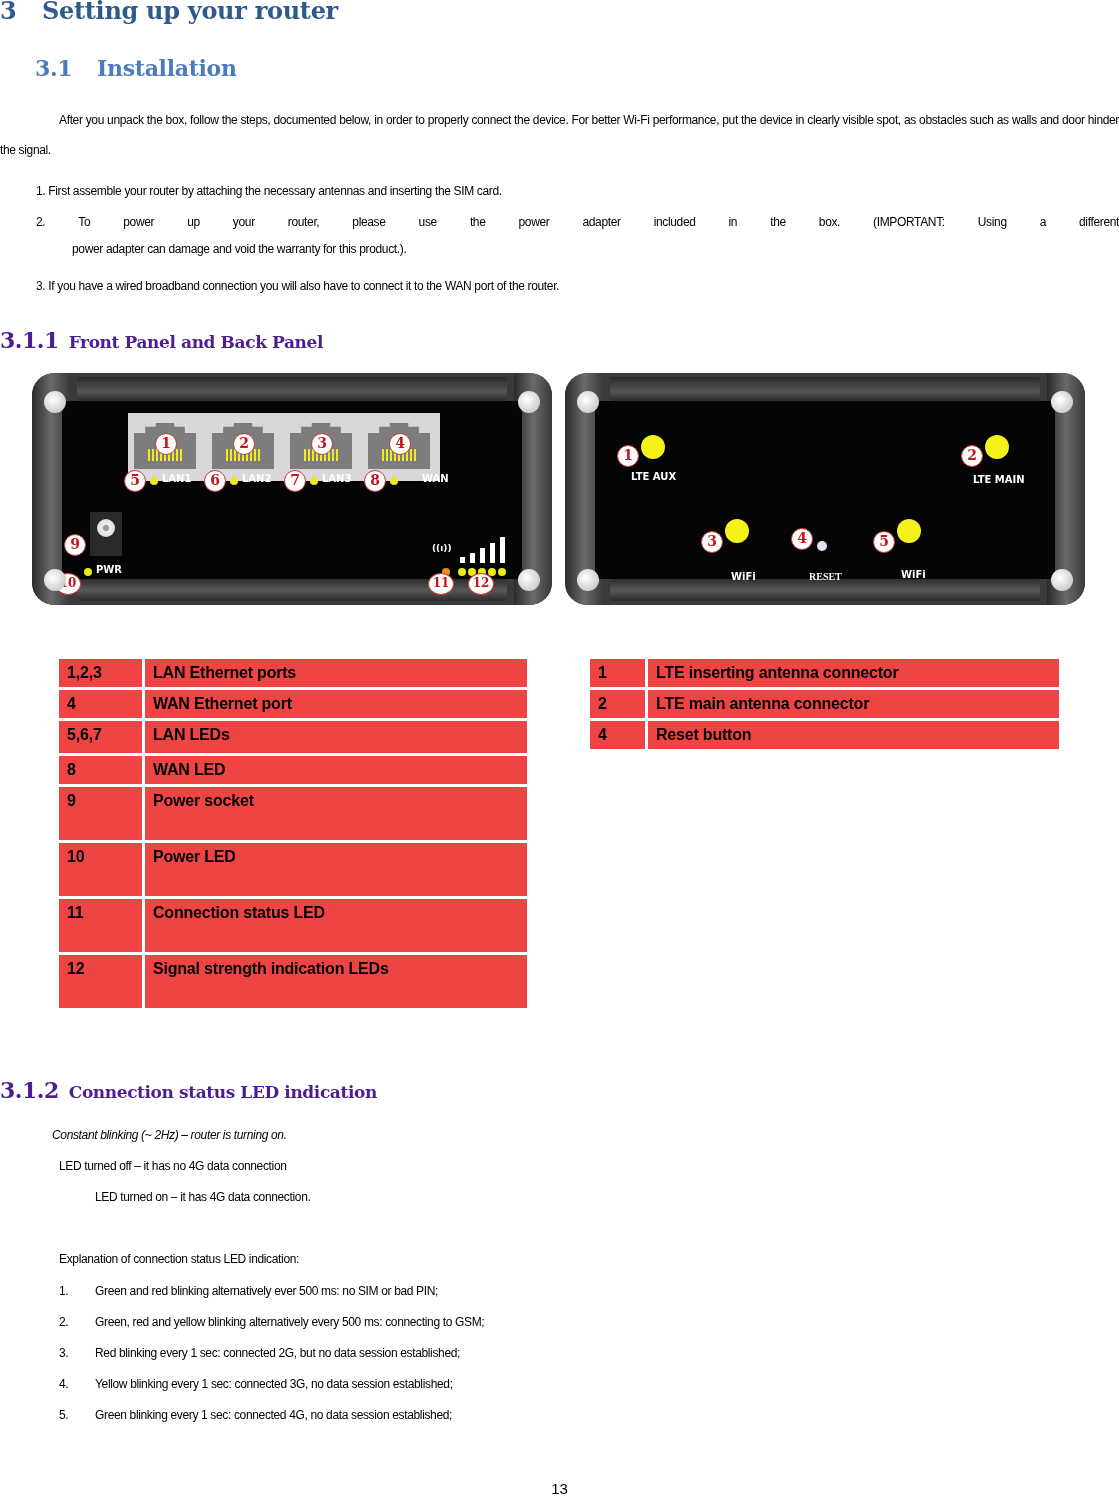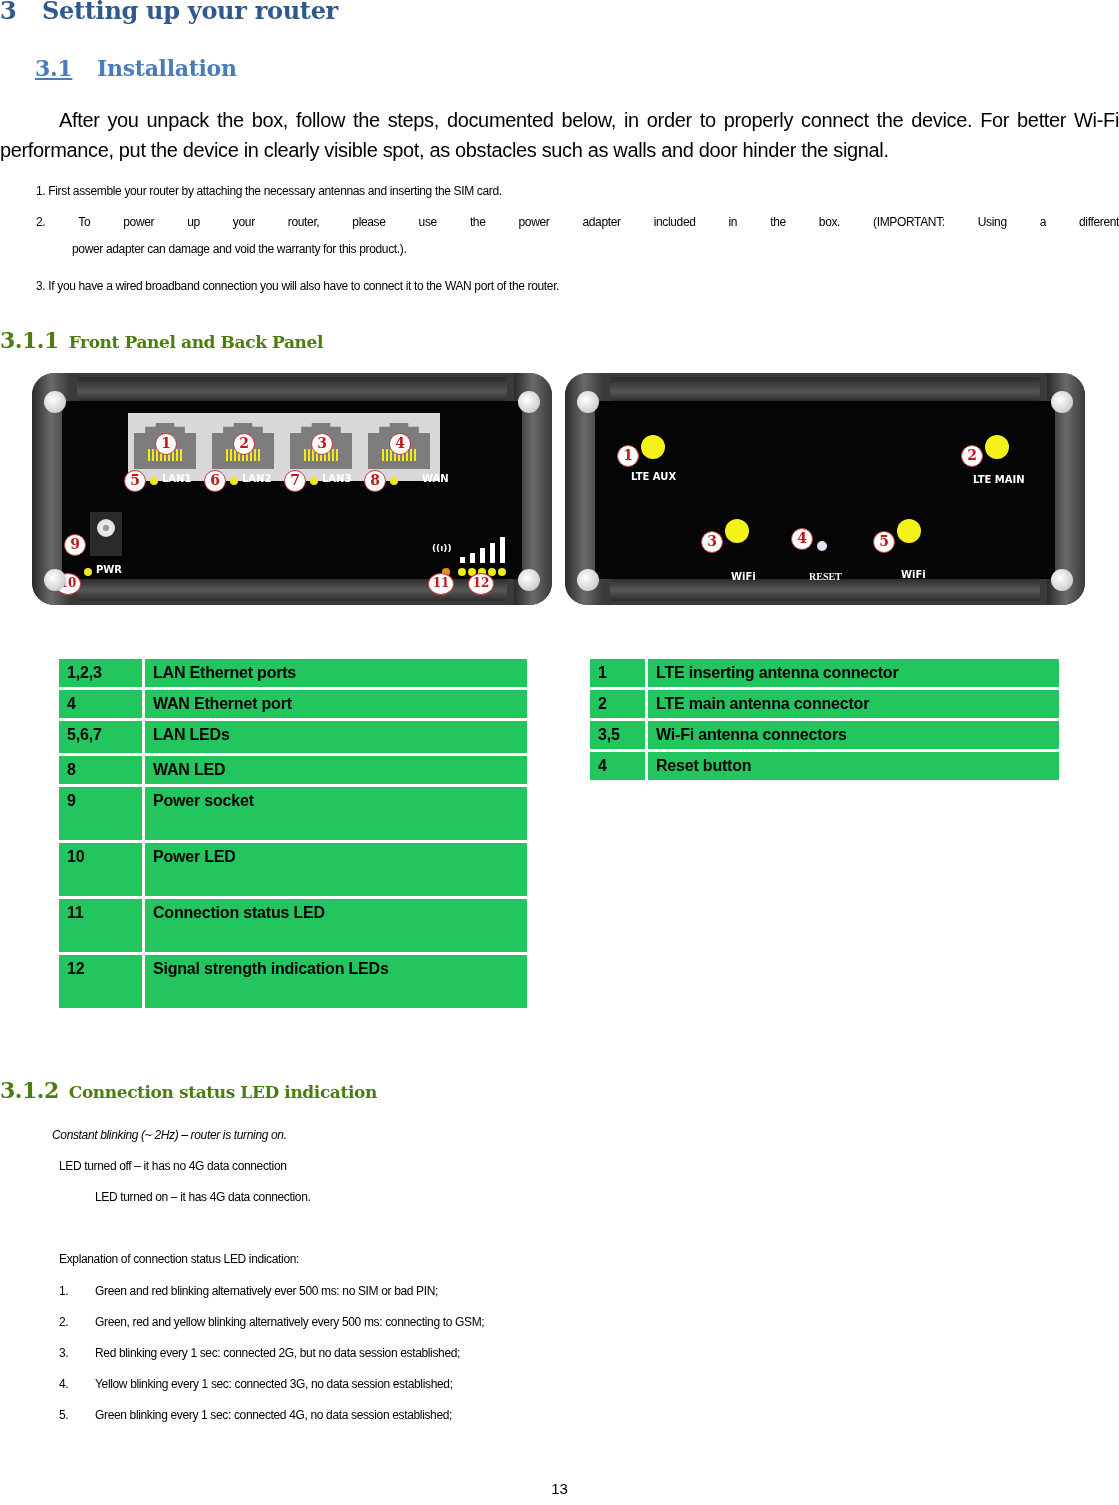--- a/index.html
+++ b/index.html
@@ -2,26 +2,26 @@
 <html><head>
 <meta charset="utf-8">
 <style>
   * { box-sizing: border-box; margin: 0; padding: 0; }
   html, body { width: 1119px; height: 1505px; background: #ffffff; overflow: hidden; }
   body { position: relative; font-family: "Liberation Sans", sans-serif; color: #000; }
 
   .h1 { position: absolute; left: 0; top: -4px; font-family: "DejaVu Serif", serif; font-weight: bold; font-size: 24px; color: #2f5a8e; letter-spacing: -0.3px; }
   .h1 .num { display: inline-block; width: 42px; }
   .h2 { position: absolute; left: 35px; top: 55px; font-family: "DejaVu Serif", serif; font-weight: bold; font-size: 22px; color: #4a7bbd; letter-spacing: -0.3px; }
-  .h2 .num { display: inline-block; width: 62px; text-decoration: underline; }
-  .h3 { position: absolute; left: 0; font-family: "DejaVu Serif", serif; font-weight: bold; color: #4d7c0f; white-space: nowrap; }
+  .h2 .num { display: inline-block; width: 62px; }
+  .h3 { position: absolute; left: 0; font-family: "DejaVu Serif", serif; font-weight: bold; color: #4c1d95; white-space: nowrap; }
   .h3 .num { font-size: 22px; margin-right: 10px; letter-spacing: -0.5px; }
   .h3 .txt { font-size: 17px; letter-spacing: -0.4px; }
 
-  .para { position: absolute; font-family: "Liberation Sans", sans-serif; font-size: 20px; line-height: 30px; letter-spacing: -0.35px; }
+  .para { position: absolute; font-family: "Liberation Sans", sans-serif; font-size: 12px; line-height: 30px; letter-spacing: -0.35px; }
   .justify { text-align: justify; text-align-last: left; }
 
   .list-line { position: absolute; font-size: 12px; letter-spacing: -0.35px; white-space: nowrap; }
 
   
   .device { position: absolute; top: 373px; height: 232px; border-radius: 22px; background: #3a3a3a; overflow: hidden; }
   .device .frame-top { position: absolute; left: 45px; right: 45px; top: 4px; height: 24px; background: linear-gradient(#2a2a2a, #555 60%, #2c2c2c); border-radius: 3px; }
   .device .frame-bot { position: absolute; left: 45px; right: 45px; bottom: 4px; height: 22px; background: linear-gradient(#2c2c2c, #585858 50%, #2c2c2c); border-radius: 3px; }
   .device .face { position: absolute; left: 30px; right: 30px; top: 28px; bottom: 26px; background: #050505; border-radius: 6px; }
   .device .side-l, .device .side-r { position: absolute; top: 0; bottom: 0; width: 38px; background: linear-gradient(90deg, #2a2a2a, #6a6a6a 50%, #3a3a3a); }
@@ -39,21 +39,21 @@
   .led.orange { background: #f08a1c; }
   .dlabel { position: absolute; color: #ffffff; font-family: "DejaVu Sans", sans-serif; font-weight: bold; font-size: 10px; white-space: nowrap; }
   .antenna { position: absolute; width: 24px; height: 24px; border-radius: 50%; background: #f5f21a; }
   .reset-btn { position: absolute; width: 10px; height: 10px; border-radius: 50%; background: #dfe4f2; }
   .power-sock { position: absolute; width: 32px; height: 44px; background: #2a2a2a; }
   .power-sock .hole { position: absolute; left: 7px; top: 7px; width: 18px; height: 18px; border-radius: 50%; background: radial-gradient(circle, #999 20%, #eee 30%, #ddd 70%); }
   .bar { position: absolute; bottom: 0; width: 5px; background: #ffffff; }
 
   
   table.legend { position: absolute; border-collapse: separate; border-spacing: 3px; font-family: "Liberation Sans", sans-serif; font-weight: bold; font-size: 16px; letter-spacing: -0.2px; }
-  table.legend td { background: #22c55e; vertical-align: top; padding: 5px 8px 0 8px; white-space: nowrap; margin-left: 36px; }
+  table.legend td { background: #ef4444; vertical-align: top; padding: 5px 8px 0 8px; white-space: nowrap; margin-left: 36px; }
 
   .page-num { position: absolute; left: 0; right: 0; top: 1480px; text-align: center; font-size: 15px; }
 </style>
 </head>
 <body>
 
 <div class="h1">
   <span class="num">3</span><span>Setting up your router</span>
 </div>
 <div class="h2">
@@ -222,24 +222,20 @@
   <tbody>
     <tr style="height:28px;">
         <td style="width:55px;">1</td>
         <td>LTE inserting antenna connector</td>
       </tr>
     <tr style="height:28px;">
         <td>2</td>
         <td>LTE main antenna connector</td>
       </tr>
     <tr style="height:28px;">
-        <td>3,5</td>
-        <td>Wi-Fi antenna connectors</td>
-      </tr>
-    <tr style="height:28px;">
         <td>4</td>
         <td>Reset button</td>
       </tr>
   </tbody>
 </table>
 
 <div class="h3" style="top:1077px;">
   <span class="num">3.1.2</span><span class="txt">Connection status LED indication</span>
 </div>
 

